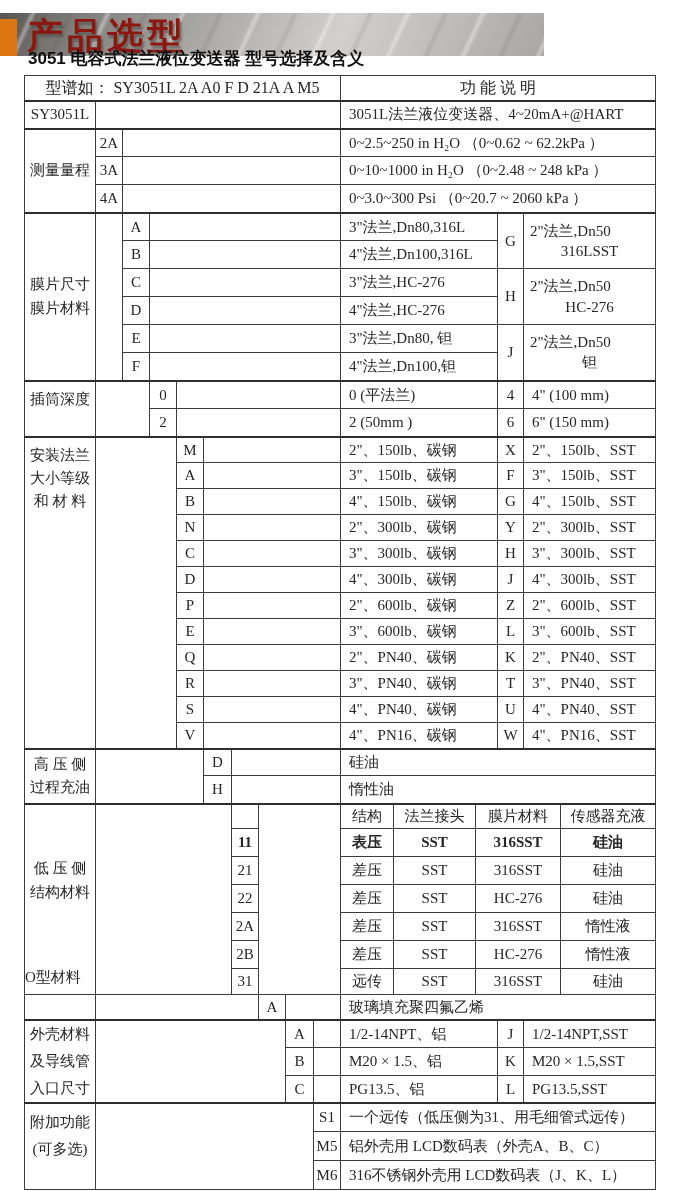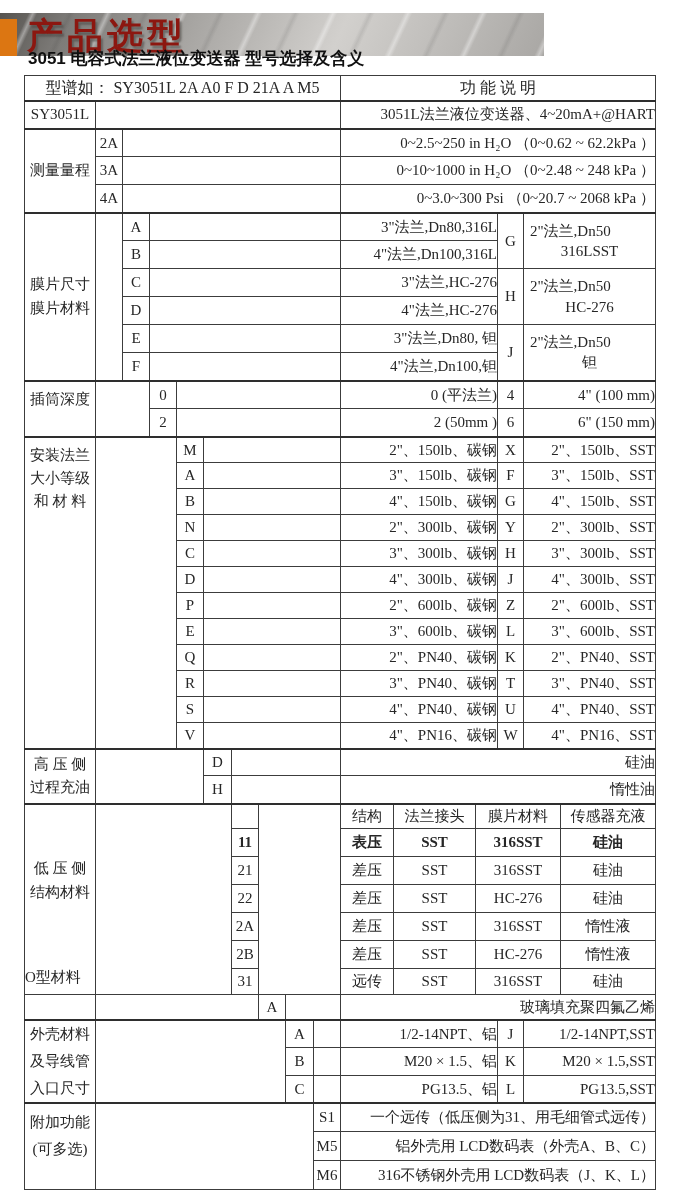--- a/index.html
+++ b/index.html
@@ -23,21 +23,21 @@
   td{border:1px solid #3c3c3c;font-size:15px;color:#262626;padding:0;line-height:1.35;
      overflow:hidden;vertical-align:middle;white-space:nowrap}
   .tt{border-top:2px solid #2e2e2e}
   .hl{text-align:center;font-size:16px}
   .ctr{text-align:center}
   .lbl{text-align:center;line-height:1.55}
   .lbl-top{vertical-align:top;padding-top:6px}
   .lbl-top2{vertical-align:top;padding-top:5px;line-height:1.85}
   .lbl-mid{line-height:1.8}
   .code{text-align:center}
-  .desc{padding-left:8px;text-align:right}
+  .desc{padding-left:8px;text-align:left}
   .d2a{padding-left:6px}
   .d2b{text-align:center}
   .lp-top{padding-top:46px;line-height:1.6;text-align:center}
   .lp-bot{margin-top:62px;text-align:left}
 </style>
 </head>
 <body>
 
 <div class="banner">
   <div class="stripes"></div>
@@ -83,21 +83,21 @@
           <td colspan="6" class="desc tt">0~2.5~250 in H₂O （0~0.62 ~ 62.2kPa ）</td>
         </tr>
         <tr style="height: 28px;">
           <td class="code">3A</td>
           <td colspan="8" class=""></td>
           <td colspan="6" class="desc">0~10~1000 in H₂O （0~2.48 ~  248 kPa ）</td>
         </tr>
         <tr style="height: 28px;">
           <td class="code">4A</td>
           <td colspan="8" class=""></td>
-          <td colspan="6" class="desc">0~3.0~300 Psi        （0~20.7 ~  2068 kPa ）</td>
+          <td colspan="6" class="desc">0~3.0~300 Psi        （0~20.7 ~  2060 kPa ）</td>
         </tr>
         <tr style="height: 28px;">
           <td rowspan="6" class="lbl tt">
             <div>膜片尺寸</div>
             <div>膜片材料</div>
           </td>
           <td rowspan="6" class="tt"></td>
           <td class="code tt">A</td>
           <td colspan="7" class="tt"></td>
           <td colspan="3" class="desc tt">3"法兰,Dn80,316L</td>

